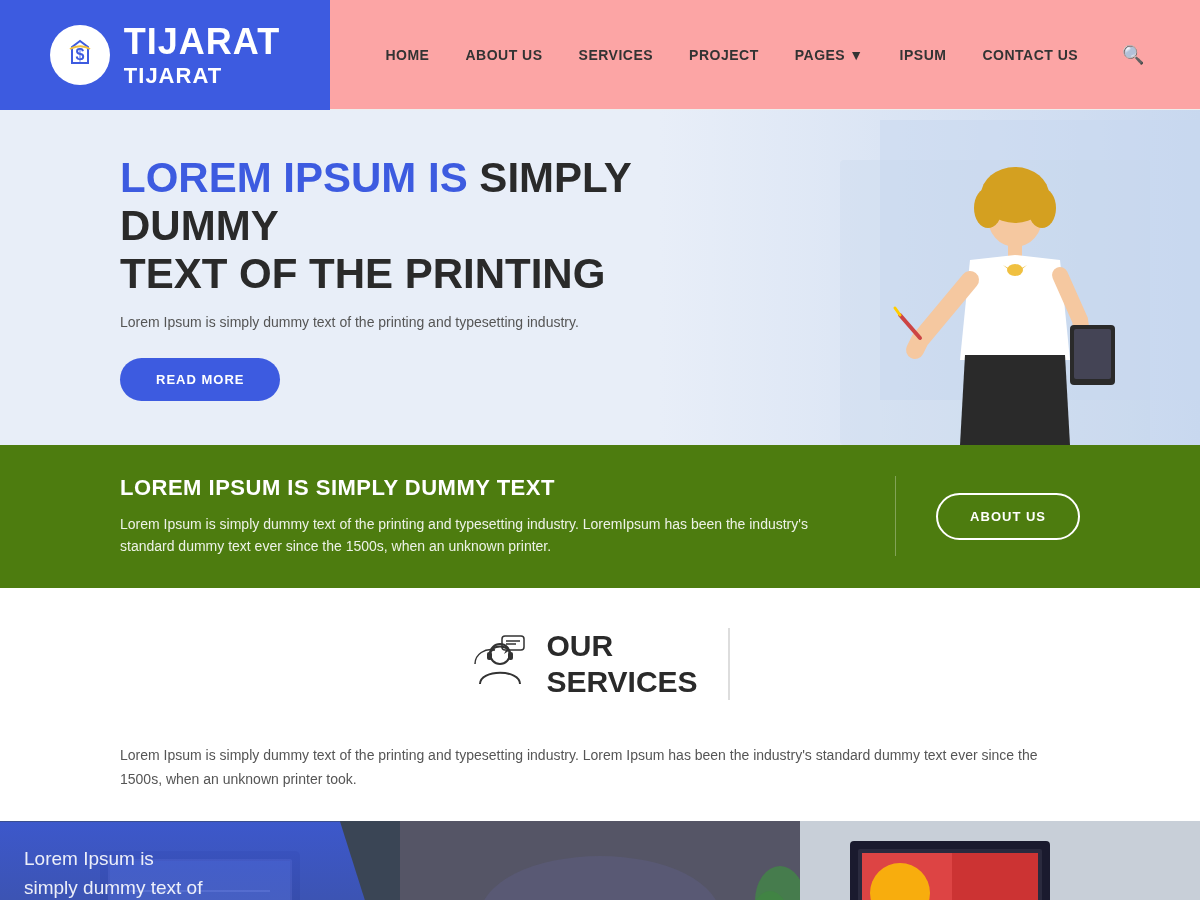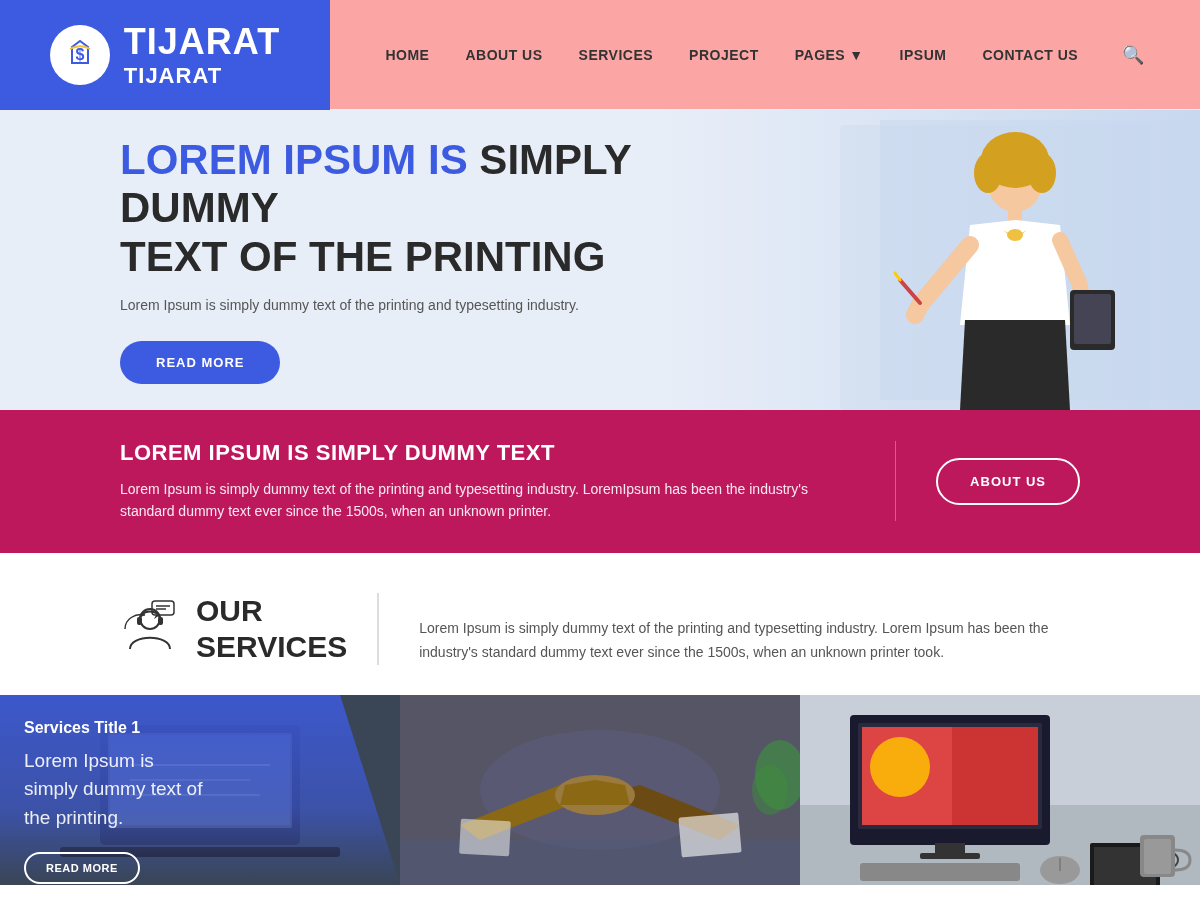--- a/index.html
+++ b/index.html
@@ -59,21 +59,21 @@
     .nav-search {
       font-size: 18px;
       color: #333;
       cursor: pointer;
       margin-left: 8px;
     }
 
     
     .hero {
       position: relative;
-      height: 300px;
+      height: 335px;
       background: linear-gradient(to right, #e8eef8 55%, #c8d8ef 100%);
       overflow: hidden;
       display: flex;
       align-items: center;
     }
     .hero-content {
       padding: 0 0 0 120px;
       z-index: 2;
       max-width: 640px;
     }
@@ -109,21 +109,21 @@
       top: 10px;
       width: 340px;
       height: 280px;
       background: rgba(200,215,240,0.5);
       border-radius: 0 0 0 0;
       z-index: 0;
     }
 
     
     .about-banner {
-      background: #be185d;
+      background: #4d7c0f;
       padding: 30px 120px;
       display: flex;
       align-items: center;
       justify-content: space-between;
       min-height: 130px;
     }
     .about-banner-text { flex: 1; padding-right: 40px; }
     .about-banner-title {
       font-size: 22px;
       font-weight: 700;
@@ -156,22 +156,23 @@
       cursor: pointer;
       text-transform: uppercase;
       white-space: nowrap;
       flex-shrink: 0;
     }
 
     
     .services-section {
       padding: 40px 120px 0 120px;
       display: flex;
-      align-items: flex-end;
+      align-items: center;
       gap: 40px;
+      flex-direction: column;
     }
     .services-heading {
       display: flex;
       align-items: center;
       gap: 16px;
       min-width: 230px;
       padding-right: 30px;
       border-right: 2px solid #ddd;
     }
     .services-icon {
@@ -394,21 +395,20 @@
         <rect x="60" y="152" width="280" height="10" rx="3" fill="#222"></rect>
 
         <rect x="110" y="40" width="180" height="90" fill="rgba(100,150,200,0.3)"></rect>
         <line x1="130" y1="70" x2="270" y2="70" stroke="rgba(255,255,255,0.4)" stroke-width="1.5"></line>
         <line x1="130" y1="85" x2="250" y2="85" stroke="rgba(255,255,255,0.3)" stroke-width="1.5"></line>
         <line x1="130" y1="100" x2="260" y2="100" stroke="rgba(255,255,255,0.3)" stroke-width="1.5"></line>
       </svg>
     </div>
     <div class="card-overlay"></div>
     <div class="card-content">
-      <div class="card-title">Services Title 1</div>
       <div class="card-desc">Lorem Ipsum is simply dummy text of the printing.</div>
       <button class="card-btn">READ MORE</button>
     </div>
   </div>
 
   <div class="card">
     <div class="card-bg-2">
       <svg viewBox="0 0 400 190" xmlns="http://www.w3.org/2000/svg" style="width:100%;height:100%">
         <rect width="400" height="190" fill="#556"></rect>
 

